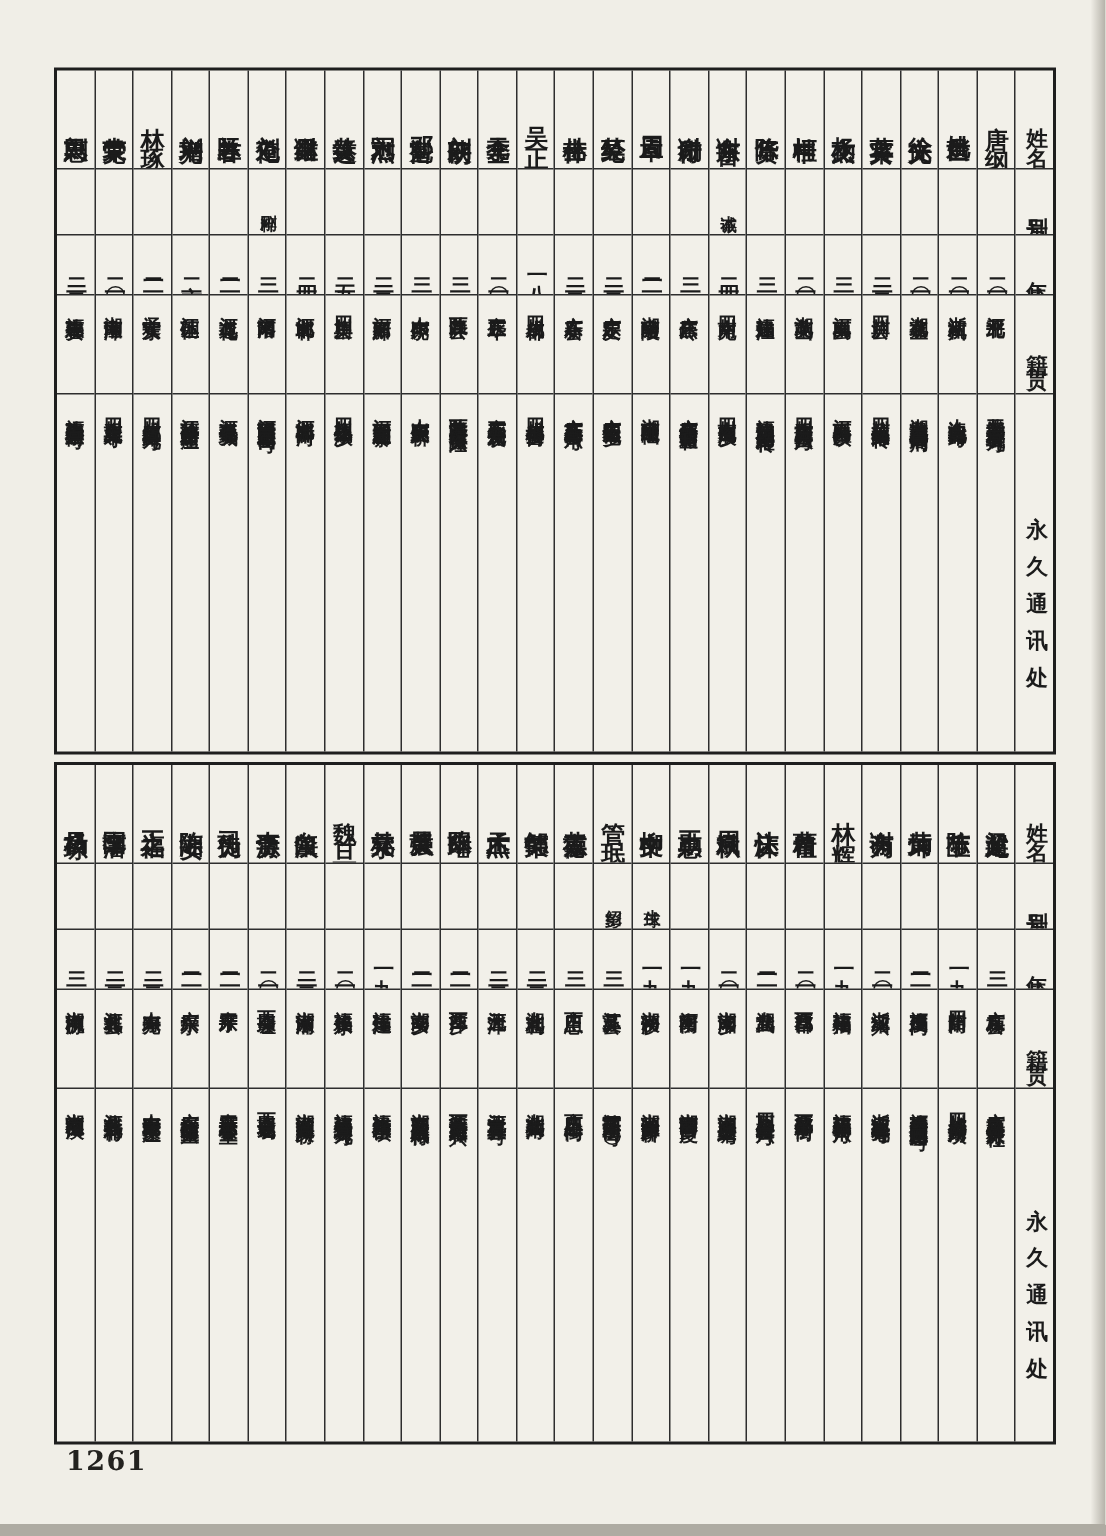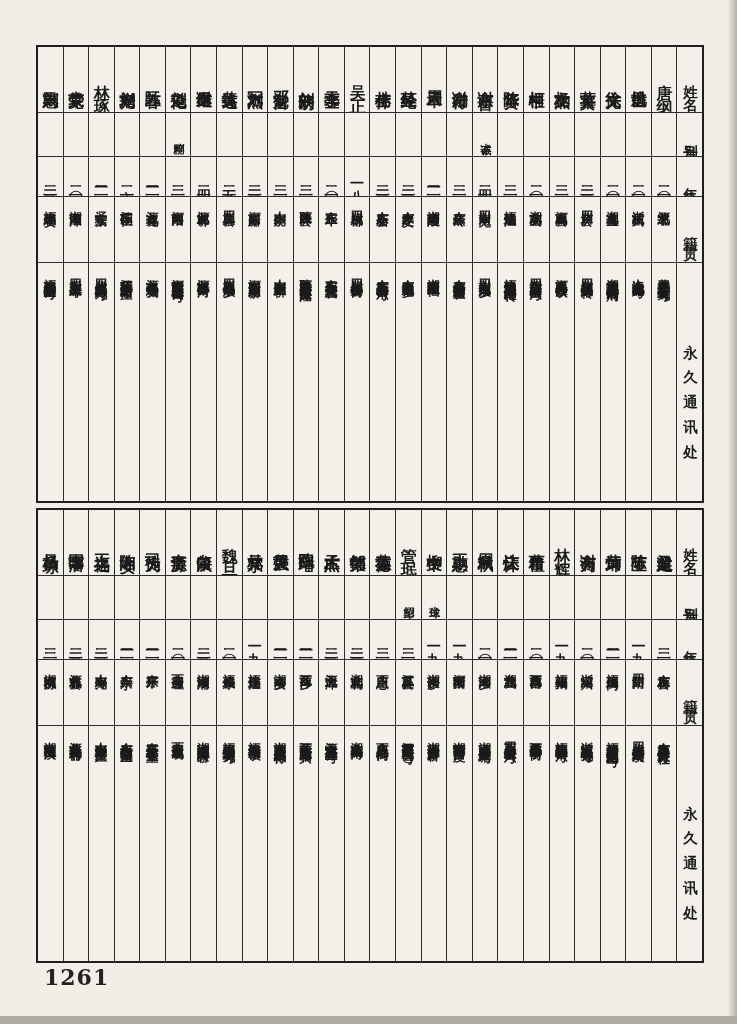--- a/index.html
+++ b/index.html
@@ -30,21 +30,21 @@
   .t-alias{font-size:11px;font-weight:600;}
   .t-age{font-size:14px;font-weight:700;letter-spacing:4px;margin-bottom:-4px;}
   .t-native{font-size:12.5px;font-weight:600;}
   .t-addr{font-size:12.5px;font-weight:600;}
   .header .v{font-size:14.5px;font-weight:700;}
   .sp-md{letter-spacing:.8em;margin-bottom:-.8em;}
   .sp-lg{letter-spacing:1.7em;margin-bottom:-1.7em;}
   .page-num{
     position:absolute;left:44px;top:964px;
     font-family:"DejaVu Serif","Liberation Serif",serif;
-    font-size:22px;font-weight:700;letter-spacing:1px;color:#23221f;
+    font-size:18px;font-weight:700;letter-spacing:1px;color:#23221f;
   }
   .edge-right{position:absolute;right:0;top:0;width:10px;height:100%;
     background:linear-gradient(to right,rgba(150,147,138,0),#b4b1a8);}
   .edge-bottom{position:absolute;left:0;bottom:0;width:100%;height:8px;background:#aeab a2;
     background:#aeaba2;}
 </style>
 </head>
 <body>
 
 <div class="page">

